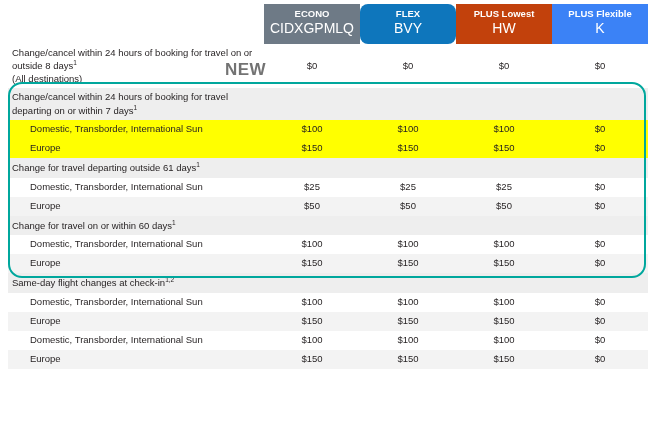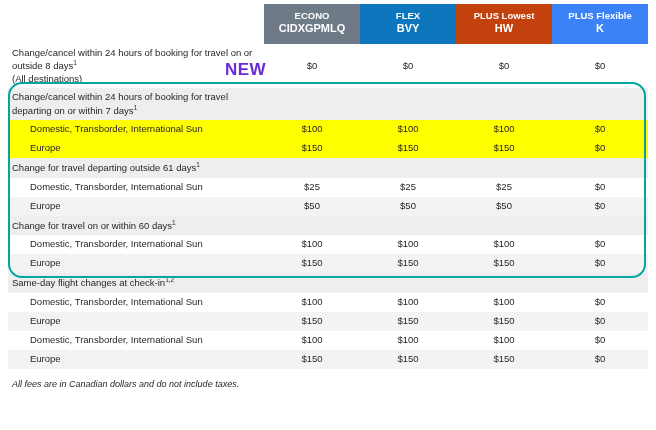--- a/index.html
+++ b/index.html
@@ -41,25 +41,25 @@
     font-weight: bold;
     font-size: 9.5px;
     line-height: 1.25;
     height: 30px;
   }
   thead th.blank {
     background: #ffffff;
   }
   thead th .sub {
     display: block;
-    font-weight: bold;
-    font-size: 11px;
+    font-weight: normal;
+    font-size: 14px;
   }
   .h-econo { background: #6e7a86; }
-  .h-flex  { background: #0e76bc; }
+  .h-flex  { background: #0e76bc; border-radius: 8px; }
   .h-plusl { background: #c2410c; }
   .h-plusf { background: #3b82f6; }
 
   tbody td {
     padding: 3px 4px;
     vertical-align: middle;
     font-size: 9.5px;
     line-height: 1.3;
     height: 13px;
   }
@@ -94,21 +94,21 @@
     color: #231f20;
   }
   
   .new-label {
     position: absolute;
     left: 225px;
     top: 60px;
     font-family: "Liberation Sans", sans-serif;
     font-weight: bold;
     font-size: 17px;
-    color: #6d28d9;
+    color: #737373;
     letter-spacing: 0.5px;
     z-index: 5;
     text-align: right;
   }
   .highlight-box {
     position: absolute;
     left: 8px;
     top: 82px;
     width: 638px;
     height: 196px;
@@ -254,17 +254,16 @@
         <tr class="sub alt">
           <td class="label">Europe</td>
           <td class="val">$150</td>
           <td class="val">$150</td>
           <td class="val">$150</td>
           <td class="val">$0</td>
         </tr>
       </tbody>
   </table>
 
-  <div class="note">All fees are in Canadian dollars and do not include taxes.</div>
 </div>
 
 <div class="new-label">NEW</div>
 <div class="highlight-box"></div>
 
 </body></html>

